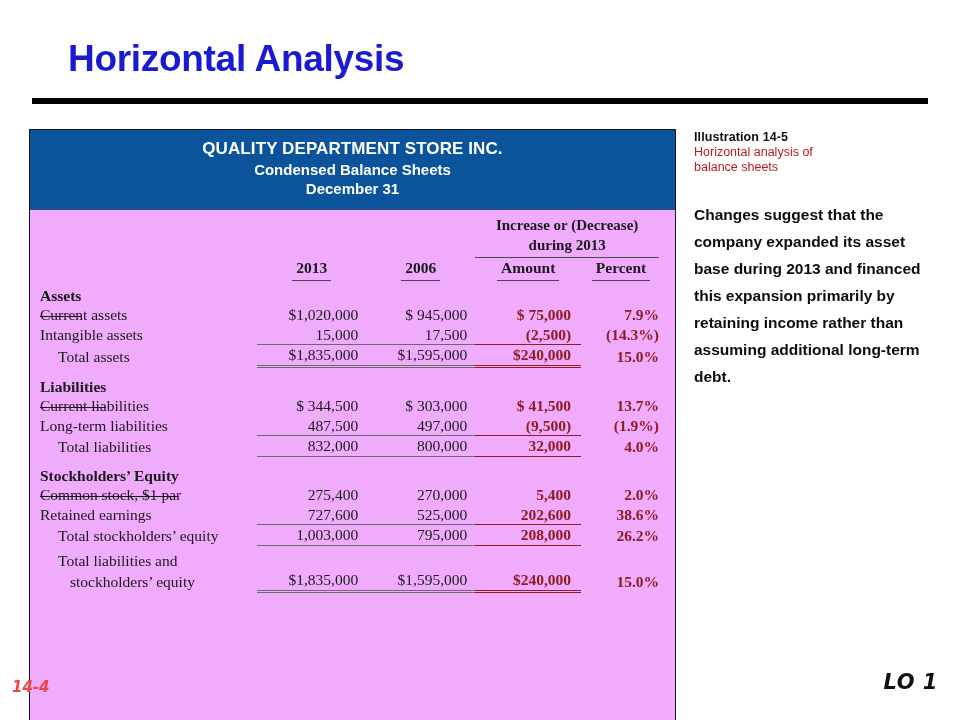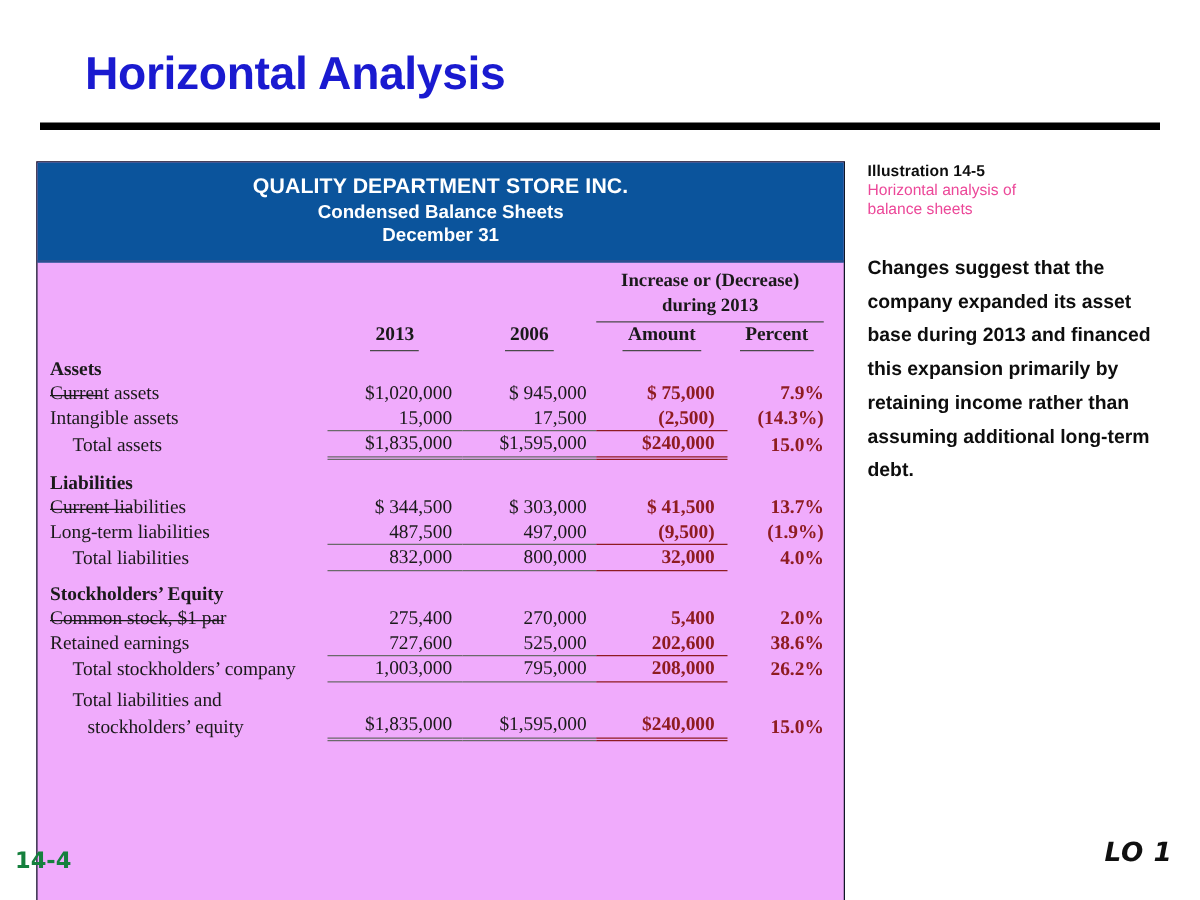--- a/index.html
+++ b/index.html
@@ -144,42 +144,43 @@
     width: 250px;
   }
   #illus-title {
     font-size: 12.5px;
     font-weight: bold;
     color: #0d0d0d;
     letter-spacing: 0.1px;
   }
   #illus-sub {
     font-size: 12.5px;
-    color: #ec4899;
+    color: #b91c1c;
     line-height: 14.5px;
     margin-top: 1px;
     max-width: 160px;
   }
   #commentary {
     margin-top: 27px;
     font-size: 15.5px;
     font-weight: bold;
     color: #0d0d0d;
     line-height: 27px;
     max-width: 238px;
   }
 
   
   #page-num {
     position: absolute;
     left: 12px;
     top: 678px;
-    font-size: 18px;
-    font-weight: bold;
-    color: #15803d;
+    font-size: 15px;
+    font-weight: bold;
+    font-style: italic;
+    color: #ef4444;
     font-family: "DejaVu Sans", sans-serif;
   }
   #lo-tag {
     position: absolute;
     right: 22px;
     top: 670px;
     font-size: 21px;
     font-weight: bold;
     font-style: italic;
     color: #101010;
@@ -313,21 +314,21 @@
         <td class="c-pct money">2.0%</td>
       </tr>
       <tr>
         <td class="c-label">Retained earnings</td>
         <td class="c-y1 rule-bot">727,600</td>
         <td class="c-y2 rule-bot">525,000</td>
         <td class="c-amt money rule-bot-red">202,600</td>
         <td class="c-pct money">38.6%</td>
       </tr>
       <tr>
-        <td class="c-label indent1">Total stockholders’ company</td>
+        <td class="c-label indent1">Total stockholders’ equity</td>
         <td class="c-y1 rule-bot">1,003,000</td>
         <td class="c-y2 rule-bot">795,000</td>
         <td class="c-amt money rule-bot-red">208,000</td>
         <td class="c-pct money">26.2%</td>
       </tr>
 
       <tr class="spacer-sm">
             <td colspan="5"></td>
           </tr>
 

